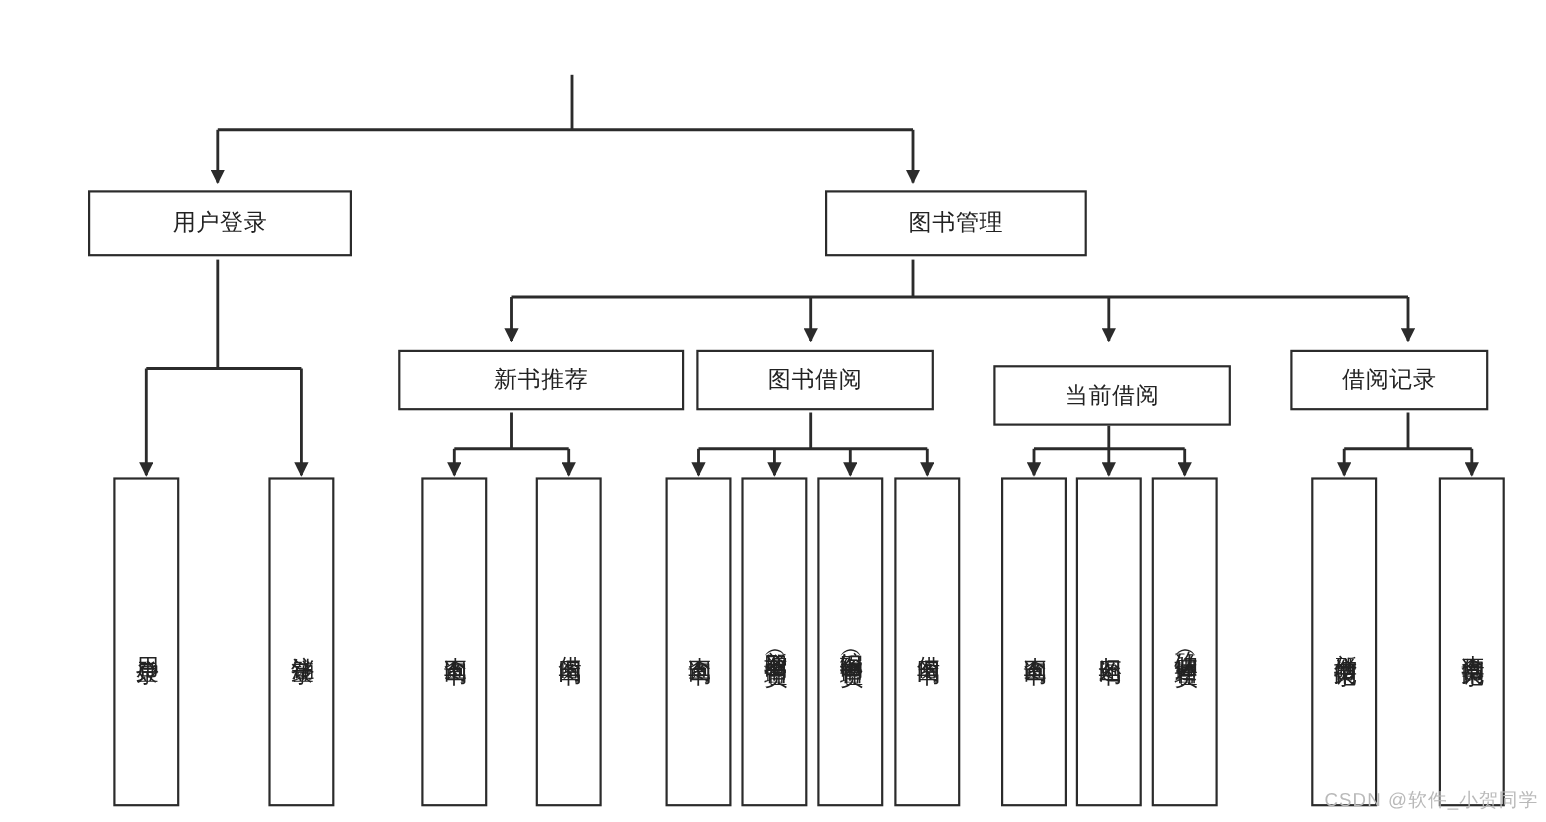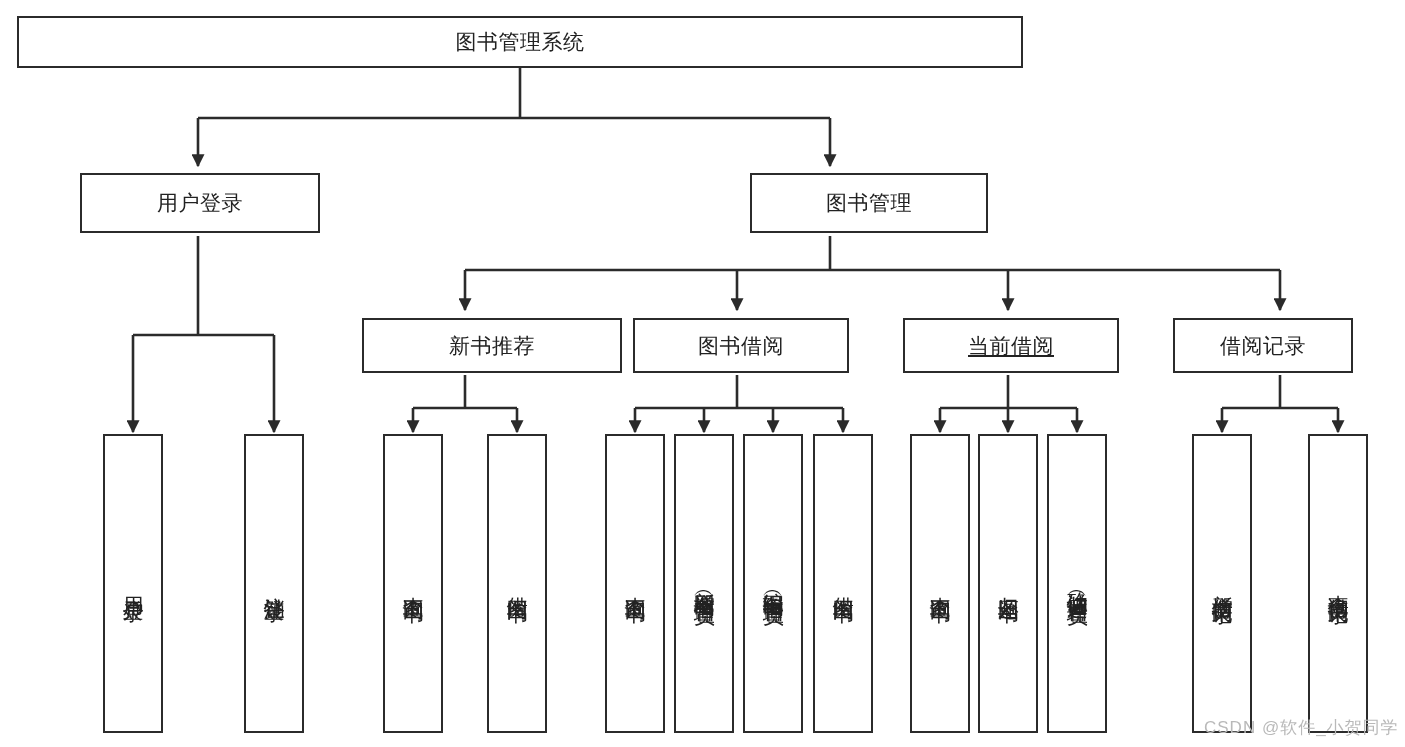--- a/index.html
+++ b/index.html
@@ -114,38 +114,35 @@
       <path d="M 1008 408 L 1008 432" marker-end="url(#arrow)"></path>
       <path d="M 1077 408 L 1077 432" marker-end="url(#arrow)"></path>
 
       <path d="M 1280 375 L 1280 408"></path>
       <path d="M 1222 408 L 1338 408"></path>
       <path d="M 1222 408 L 1222 432" marker-end="url(#arrow)"></path>
       <path d="M 1338 408 L 1338 432" marker-end="url(#arrow)"></path>
     </g>
   </svg>
 
-  <div class="node horiz" style="left:17px; top:16px; width:1006px; height:52px;">
-    <span>图书管理系统</span>
-  </div>
 
   <div class="node horiz" style="left:80px; top:173px; width:240px; height:60px;">
     <span>用户登录</span>
   </div>
   <div class="node horiz" style="left:712px; top:173px; width:238px; height:60px;margin-left:38px;">
     <span>图书管理</span>
   </div>
 
   <div class="node horiz" style="left:362px; top:318px; width:260px; height:55px;">
     <span>新书推荐</span>
   </div>
   <div class="node horiz" style="left:633px; top:318px; width:216px; height:55px;text-align:center;">
     <span>图书借阅</span>
   </div>
-  <div class="node horiz" style="left:903px; top:318px; width:216px; height:55px;text-decoration:underline;">
+  <div class="node horiz" style="left:903px; top:332px; width:216px; height:55px;">
     <span>当前借阅</span>
   </div>
   <div class="node horiz" style="left:1173px; top:318px; width:180px; height:55px;">
     <span>借阅记录</span>
   </div>
 
   <div class="node vert" style="left:103px; top:434px; width:60px; height:299px;">
     <span class="vlabel">用户登录</span>
   </div>
   <div class="node vert" style="left:244px; top:434px; width:60px; height:299px;">

